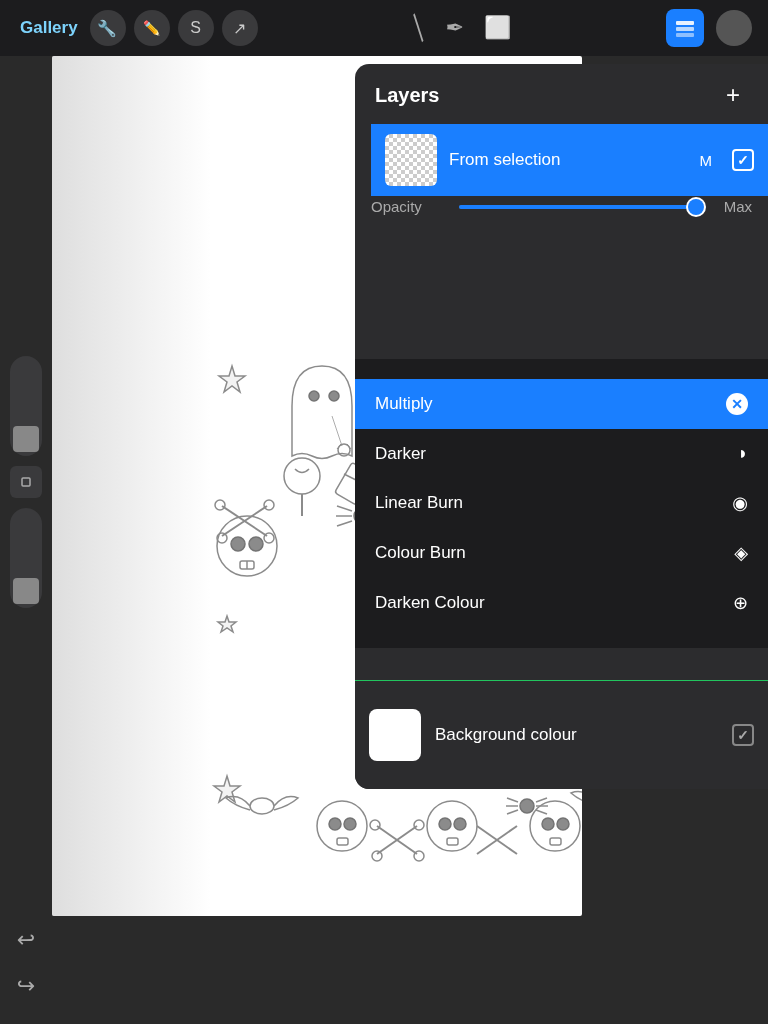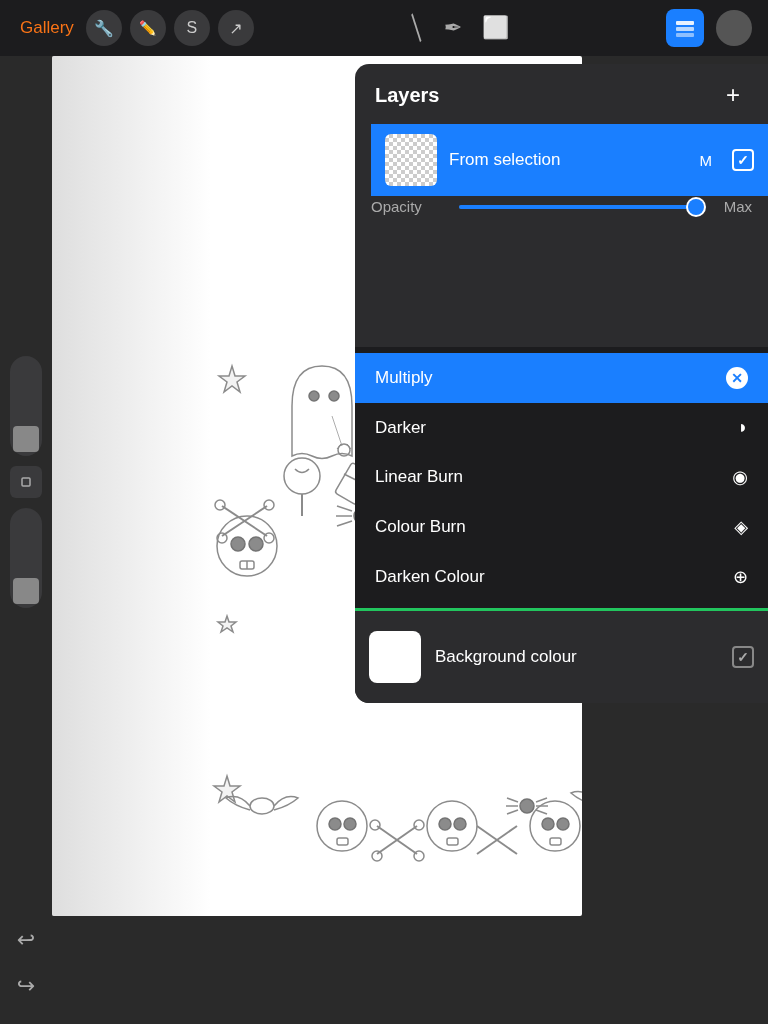--- a/index.html
+++ b/index.html
@@ -22,23 +22,23 @@
       align-items: center;
       padding: 0 16px;
       z-index: 100;
     }
     .toolbar-left {
       display: flex;
       align-items: center;
       gap: 8px;
     }
     .gallery-btn {
-      color: #f97316;
+      color: #7dd3fc;
       font-size: 17px;
-      font-weight: 400;
+      font-weight: 700;
       background: none;
       border: none;
       cursor: pointer;
       padding: 6px 4px;
     }
     .toolbar-icon-btn {
       width: 36px;
       height: 36px;
       border-radius: 50%;
       background: #3a3a3c;
@@ -289,21 +289,22 @@
       width: 16px;
       height: 16px;
       background: #1a7fff;
       border-radius: 50%;
       box-shadow: 0 0 0 2px #fff;
     }
 
     
     .blend-modes-area {
       background: #1c1c1e;
-      padding: 6px 0;
+      padding: 20px 0;
+      margin-top: 12px;
     }
     .blend-mode-row {
       display: flex;
       align-items: center;
       justify-content: space-between;
       padding: 14px 20px;
       cursor: pointer;
     }
     .blend-mode-row.active {
       background: #1a7fff;
@@ -326,24 +327,25 @@
       justify-content: center;
       color: #1a7fff;
       font-size: 14px;
       font-weight: 700;
     }
 
     
     .bg-colour-row {
       display: flex;
       align-items: center;
-      padding: 20px 14px;
+      padding: 28px 14px;
       gap: 14px;
       background: #2c2c2e;
-      border-top: 3px solid #22c55e;
+      border-top: 1px solid #22c55e;
+      margin-top: 32px;
     }
     .bg-colour-swatch {
       width: 52px;
       height: 52px;
       border-radius: 8px;
       background: #ffffff;
       flex-shrink: 0;
     }
     .bg-colour-label {
       flex: 1;

